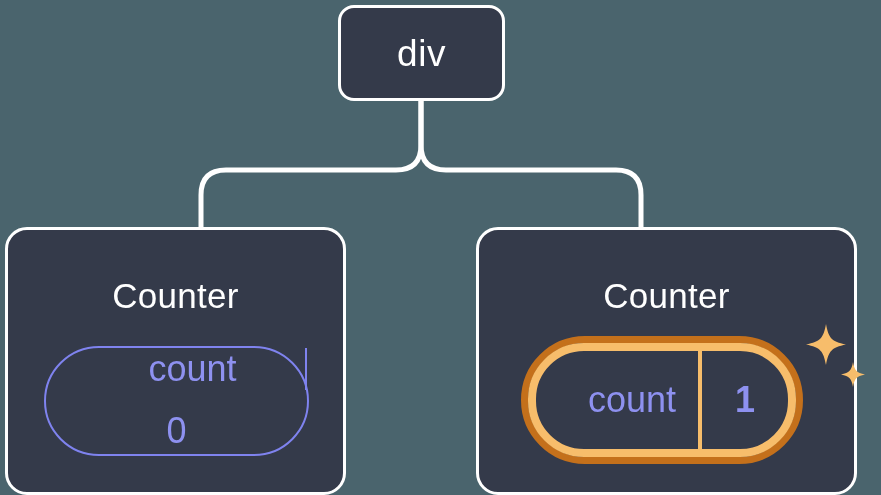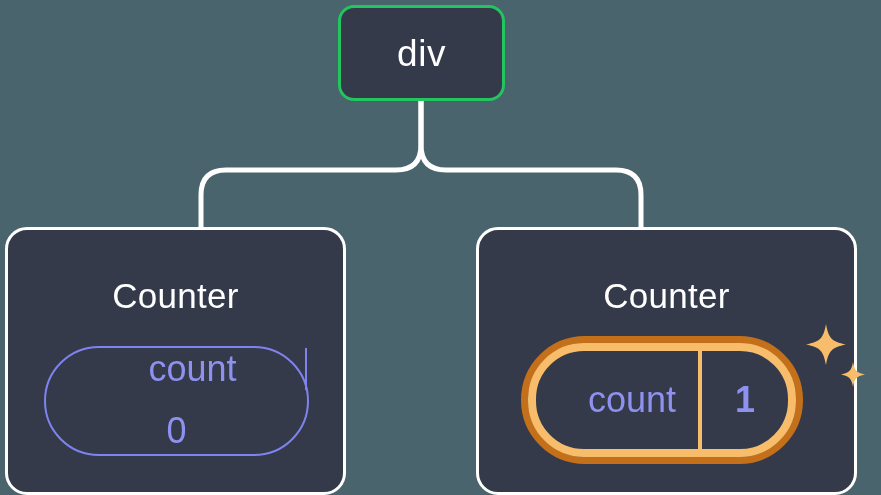--- a/index.html
+++ b/index.html
@@ -28,21 +28,21 @@
   }
 
   
   .root-node {
     position: absolute;
     left: 338px;
     top: 5px;
     width: 167px;
     height: 96px;
     background: #343a4a;
-    border: 3px solid #22c55e;
+    border: 3px solid #ffffff;
     border-radius: 16px;
     box-sizing: border-box;
     display: flex;
     align-items: center;
     justify-content: center;
   }
   .root-label {
     color: #ffffff;
     font-size: 37px;
     font-weight: 400;

